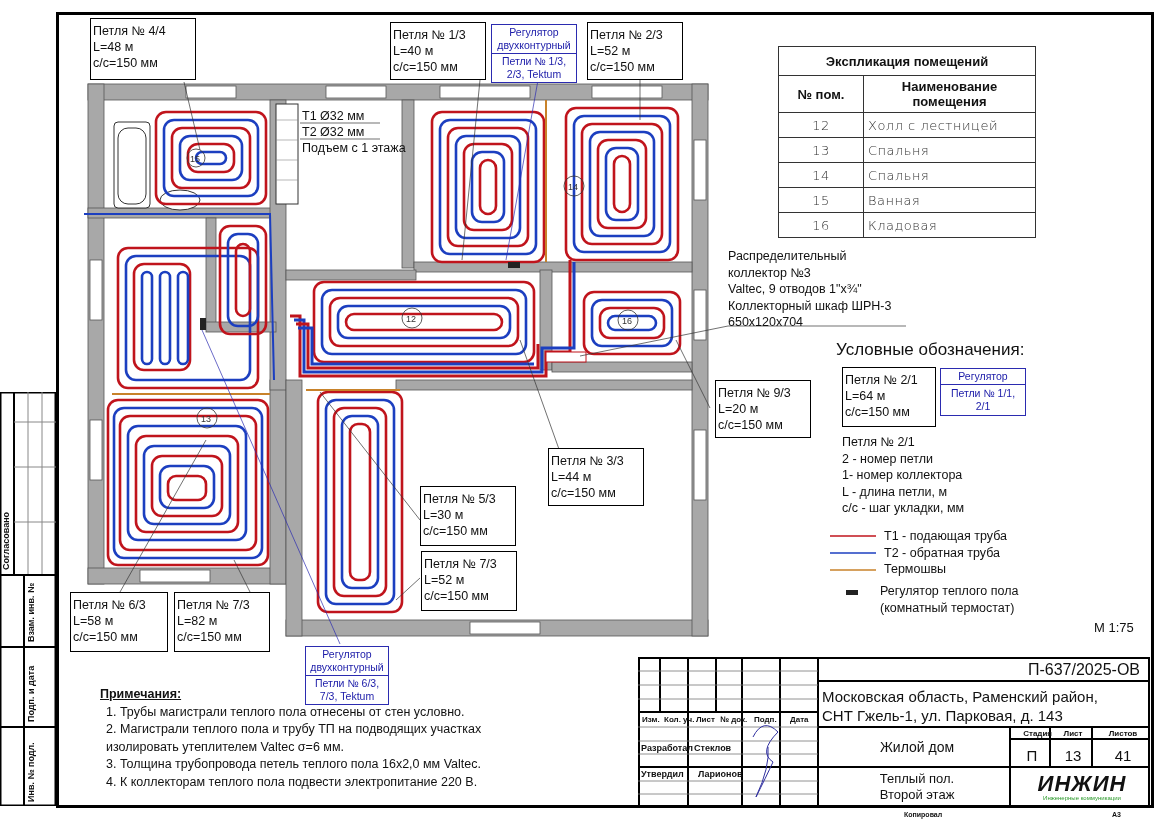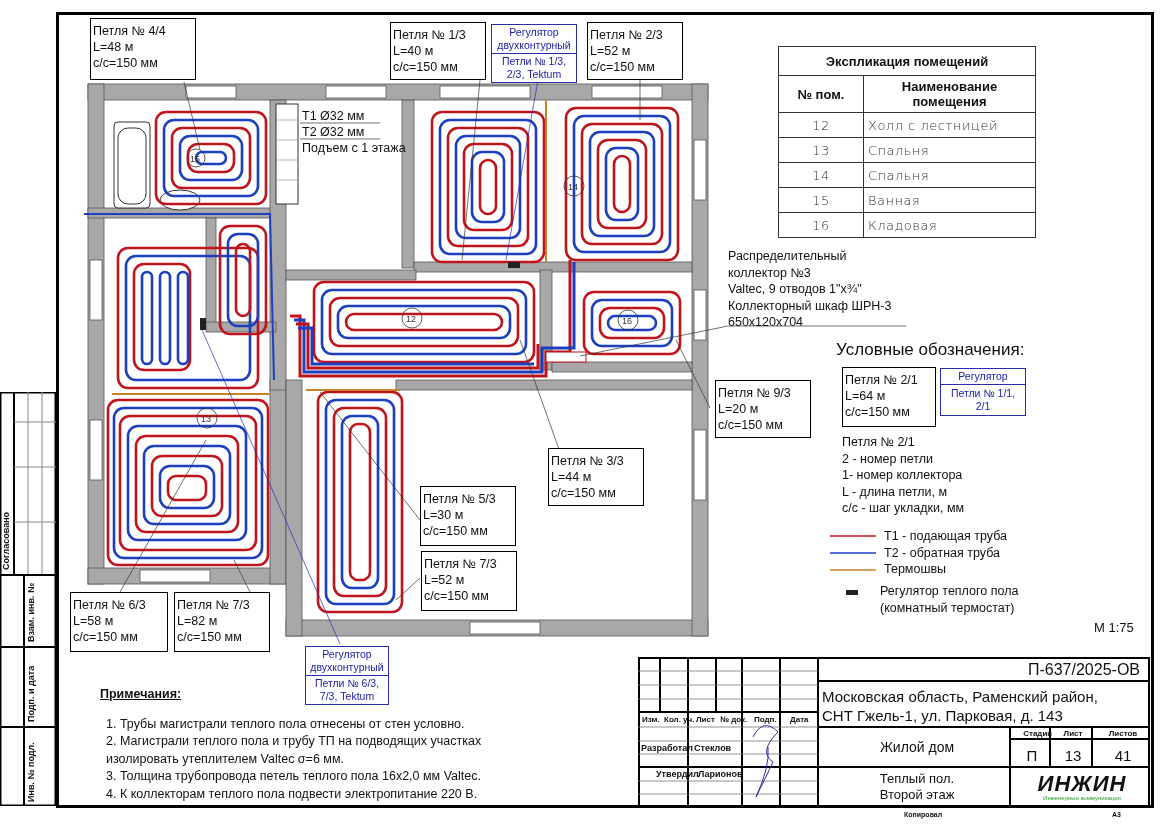--- a/index.html
+++ b/index.html
@@ -11,21 +11,21 @@
   .reg{position:absolute;background:#fff;border:1px solid #2b2bb0;color:#1a1aa8;font-size:10.5px;text-align:center;box-sizing:border-box;line-height:13px;}
   .reg .t{border-bottom:1px solid #2b2bb0;padding:1px 2px;}
   .reg .b{padding:1px 2px;}
   table.expl{position:absolute;left:778px;top:46px;width:258px;border-collapse:collapse;font-size:13px;}
   table.expl td,table.expl th{border:1px solid #333;height:24px;padding:0 4px;margin-left:20px;}
   table.expl th{font-weight:bold;}
   .stencil{font-family:"DejaVu Sans",sans-serif;font-weight:200;letter-spacing:0.5px;color:#333;}
   .legend-title{position:absolute;left:836px;top:340px;font-size:17px;}
   .legend-text{position:absolute;font-size:12.5px;line-height:16.5px;white-space:nowrap;}
   .notes{position:absolute;left:100px;top:686px;font-size:12.5px;line-height:17.5px;width:430px;}
-  .notes .h{font-weight:bold;text-decoration:underline;margin-bottom:12px;}
+  .notes .h{font-weight:bold;text-decoration:underline;}
   .stamp{position:absolute;left:638px;top:657px;width:512px;height:150px;border:2px solid #000;box-sizing:border-box;}
   .sidebar{position:absolute;left:0;top:392px;width:56px;height:414px;}
   .vtxt{position:absolute;transform:rotate(-90deg);transform-origin:left top;font-size:9px;font-weight:bold;white-space:nowrap;}
 </style>
 </head>
 <body>
 
 <div class="frame"></div>
 
 <div class="sidebar">
@@ -392,21 +392,21 @@
   <div class="abs" style="left:0;top:56px;font-size:8px;font-weight:bold;width:180px">
     <span class="abs" style="left:2px">Изм.</span>
     <span class="abs" style="left:24px">Кол. уч.</span>
     <span class="abs" style="left:56px">Лист</span>
     <span class="abs" style="left:80px">№ док.</span>
     <span class="abs" style="left:114px">Подп.</span>
     <span class="abs" style="left:150px">Дата</span>
   </div>
   <div class="abs" style="left:1px;top:84px;font-size:9px;font-weight:bold">Разработал</div>
   <div class="abs" style="left:54px;top:84px;font-size:9px;font-weight:bold">Стеклов</div>
-  <div class="abs" style="left:16px;top:110px;font-size:9px;font-weight:bold">Утвердил</div>
+  <div class="abs" style="left:1px;top:110px;font-size:9px;font-weight:bold">Утвердил</div>
   <div class="abs" style="left:58px;top:110px;font-size:9px;font-weight:bold">Ларионов</div>
 
   <div class="abs" style="right:8px;top:2px;font-size:16px">П-637/2025-ОВ</div>
   <div class="abs" style="left:182px;top:28px;width:328px;text-align:left;font-size:15px;line-height:19px">
     <div>Московская область, Раменский район,</div>
     <div>СНТ Гжель-1, ул. Парковая, д. 143</div>
   </div>
   <div class="abs" style="left:182px;top:80px;width:190px;text-align:center;font-size:14px">Жилой дом</div>
   <div class="abs" style="left:372px;top:70px;width:40px;text-align:right;font-size:8px;font-weight:bold">Стадия</div>
   <div class="abs" style="left:412px;top:70px;width:42px;text-align:center;font-size:8px;font-weight:bold">Лист</div>

